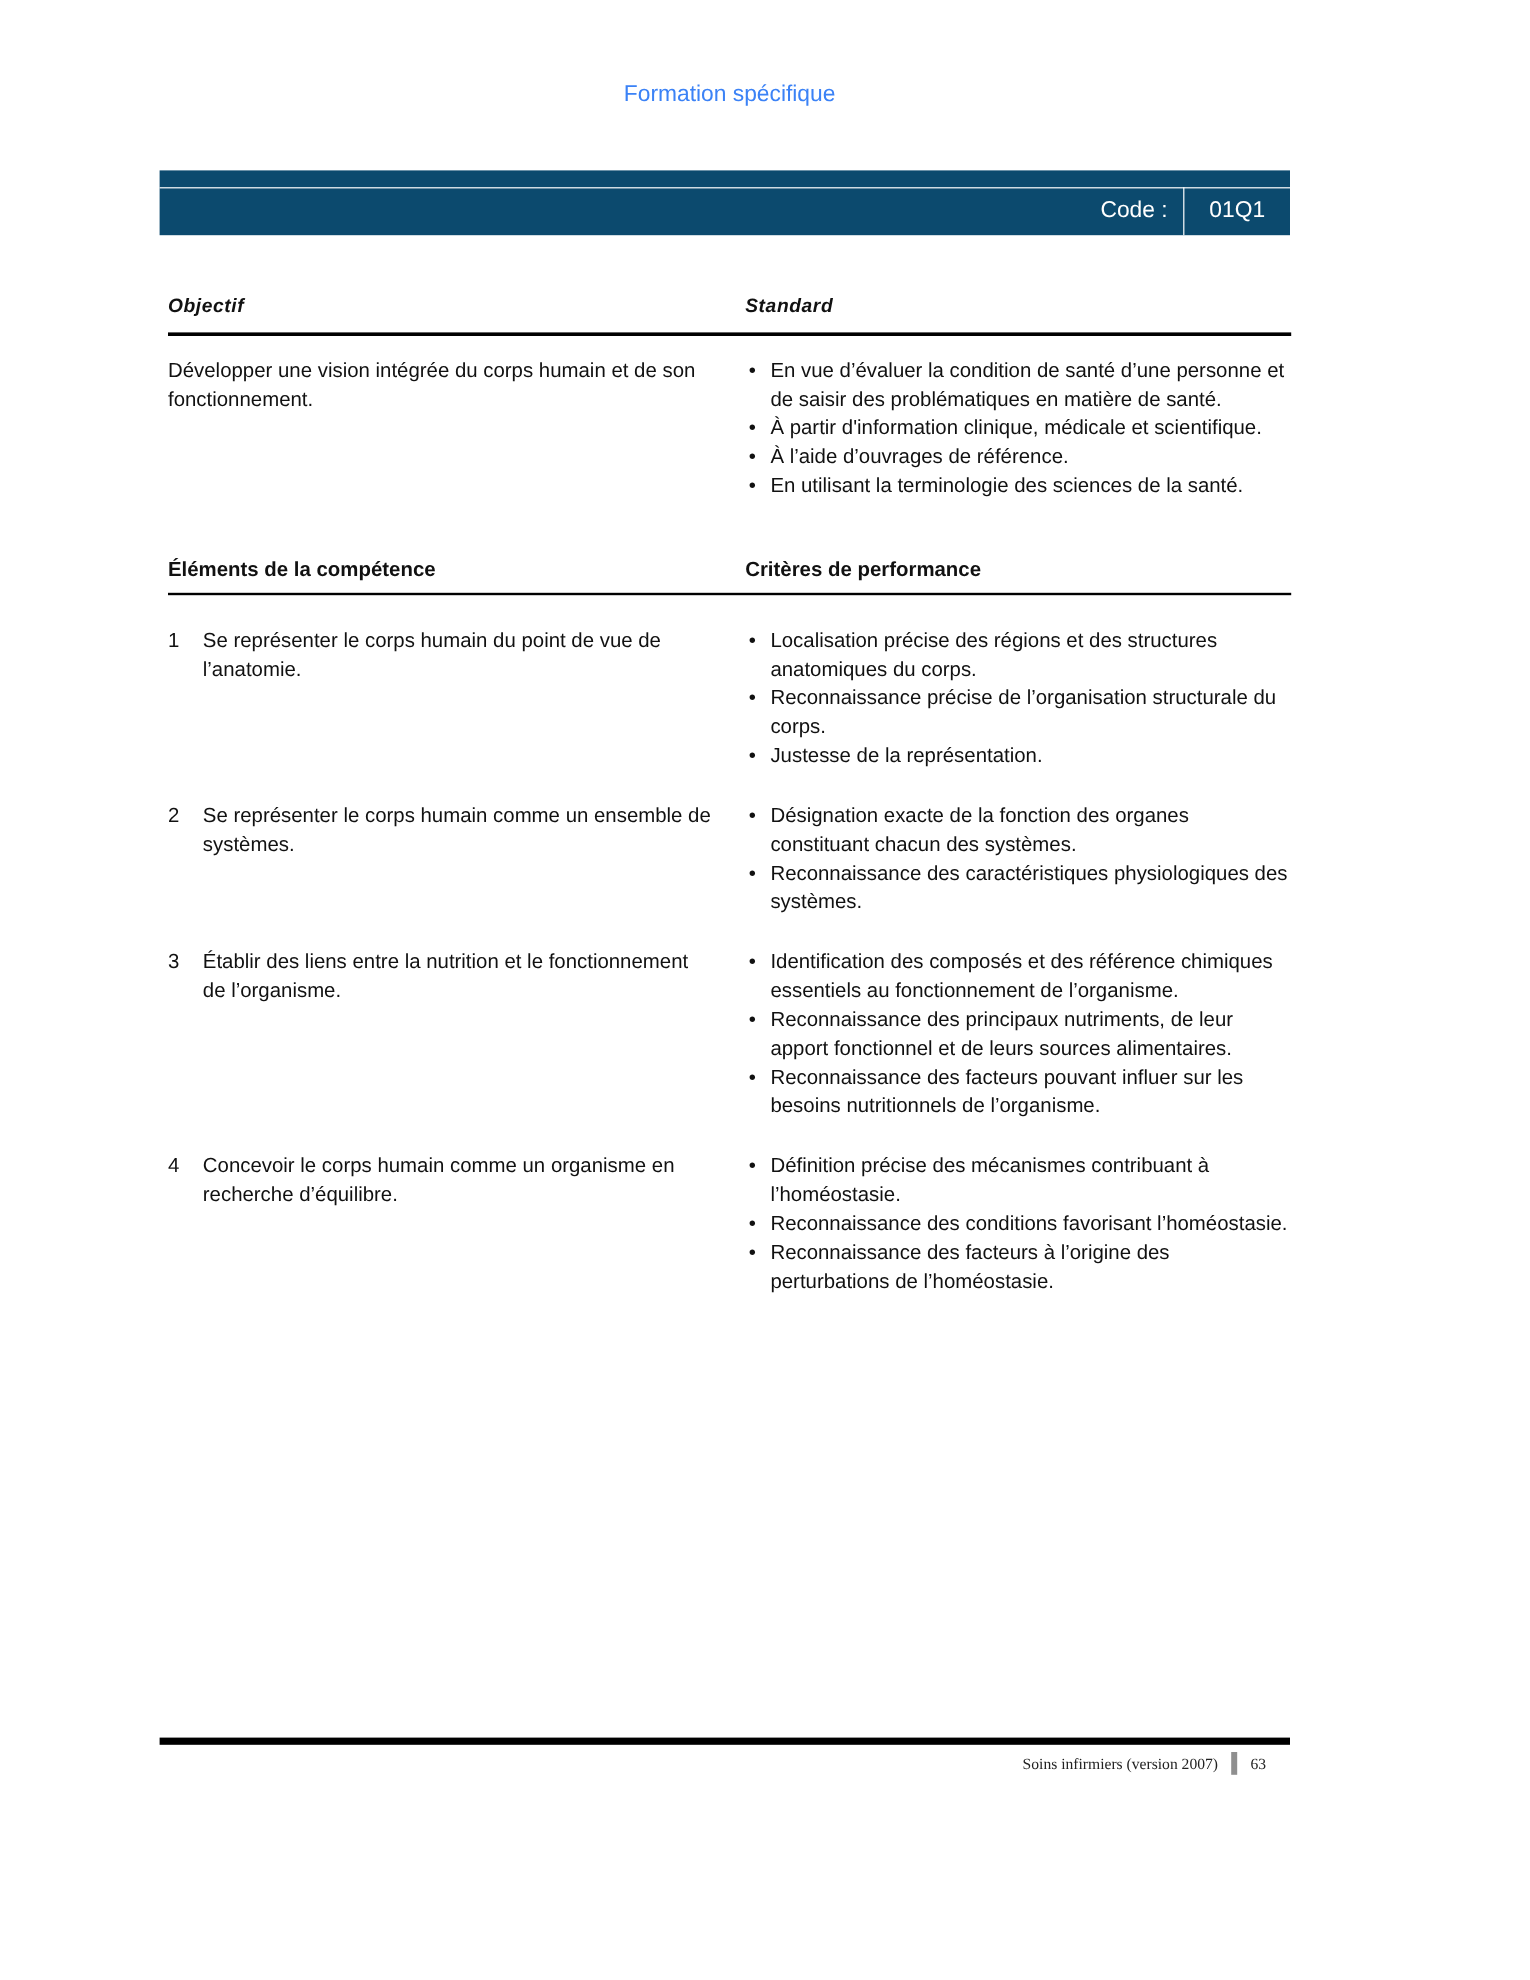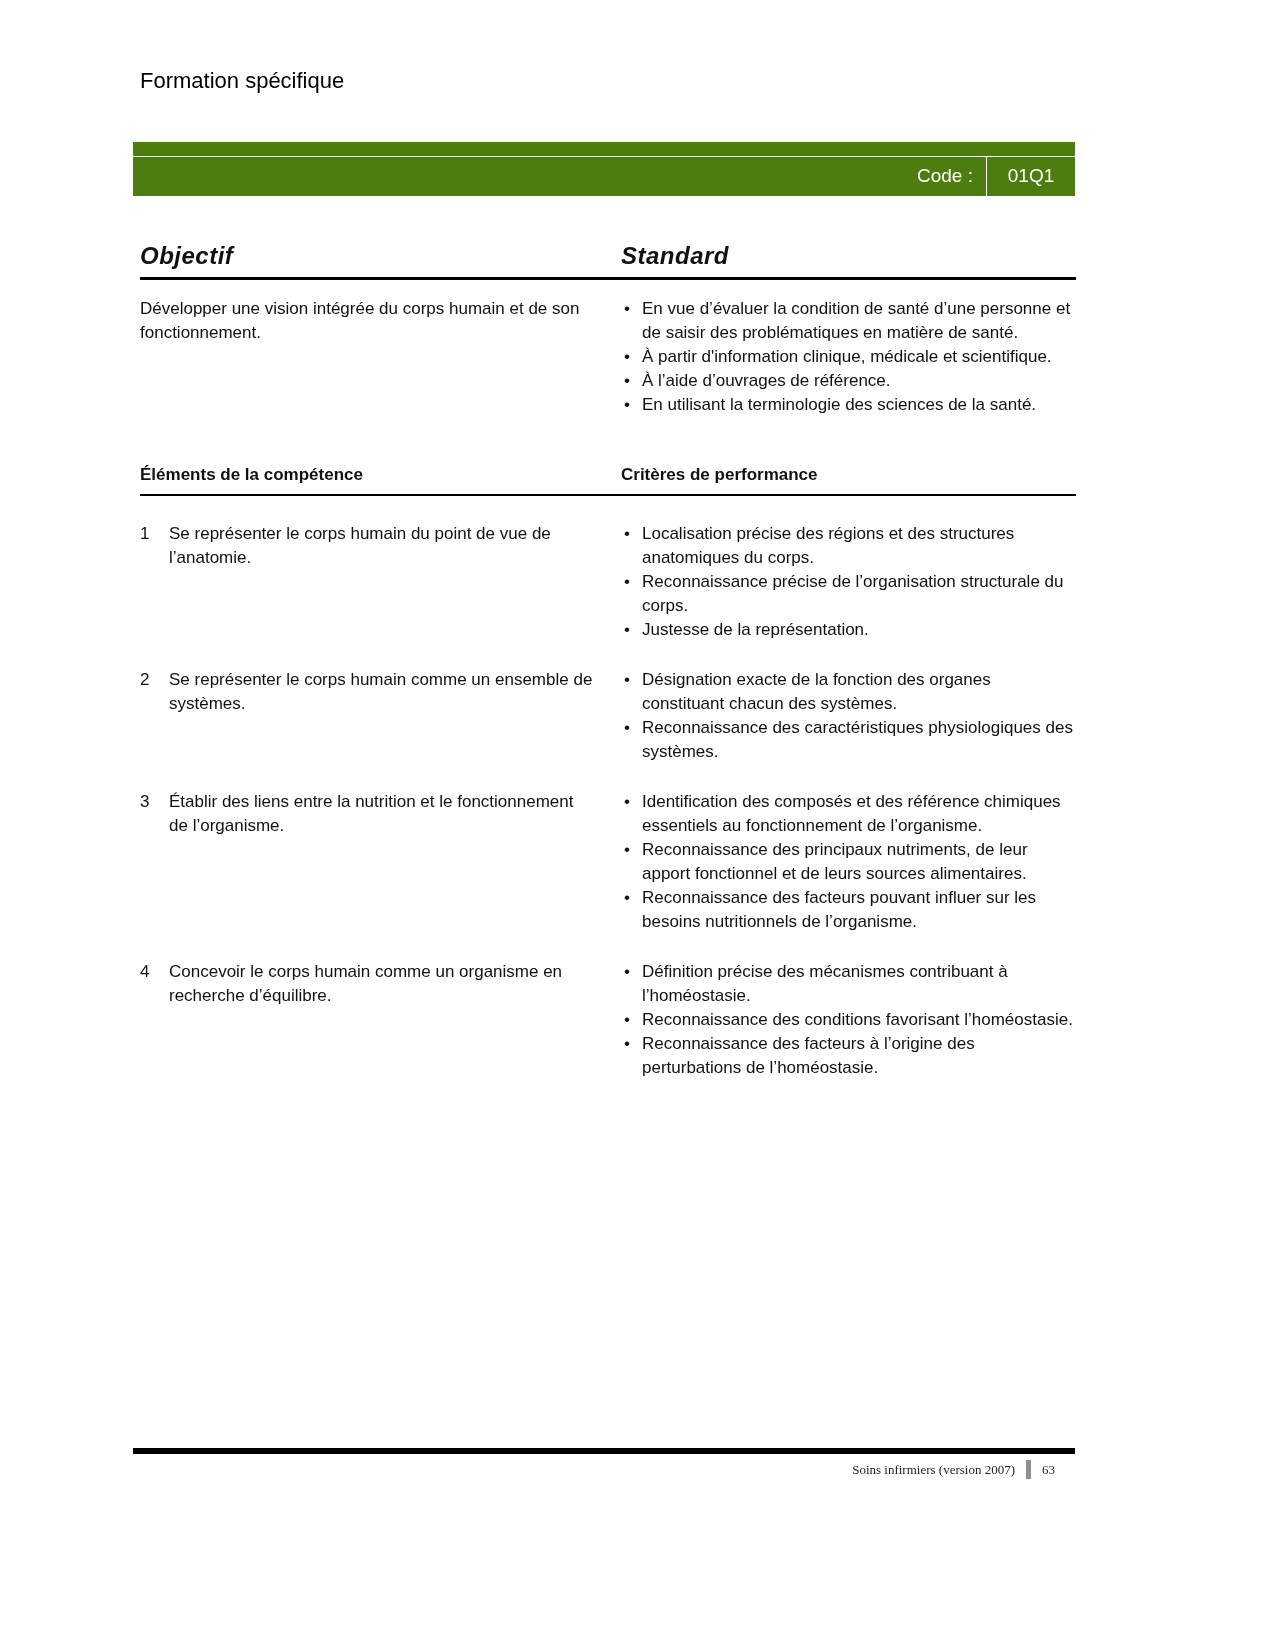--- a/index.html
+++ b/index.html
@@ -16,33 +16,33 @@
     margin: 0 auto;
     overflow: hidden;
   }
 
   
   .running-header {
     position: absolute;
     top: 68px;
     left: 140px;
     width: 936px;
-    text-align: left;
-    color: #000000;
-    font-size: 22px;
+    text-align: center;
+    color: #3b82f6;
+    font-size: 19px;
   }
 
   
   .code-bar {
     position: absolute;
     top: 142px;
     left: 133px;
     width: 942px;
     height: 54px;
-    background: #4d7c0f;
+    background: #0c4a6e;
     color: #fff;
   }
   .code-bar-topline {
     position: absolute;
     top: 14px;
     left: 0;
     right: 0;
     height: 1px;
     background: #fff;
   }
@@ -71,21 +71,21 @@
   .two-col {
     display: grid;
     grid-template-columns: 1fr 1fr;
     column-gap: 26px;
   }
   .titles-row {
     padding-bottom: 9px;
     border-bottom: 3px solid #000;
   }
   .col-title {
-    font-size: 24px;
+    font-size: 16px;
     font-weight: bold;
     font-style: italic;
     letter-spacing: 0.5px;
   }
   .section-head-row { margin-top: 42px; }
   .section-head {
     font-weight: bold;
     font-size: 17px;
   }
   .body-row { margin-top: 17px; }

